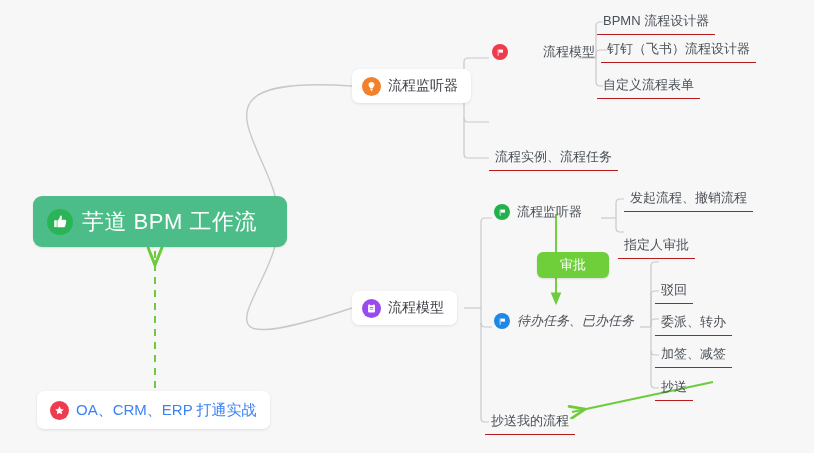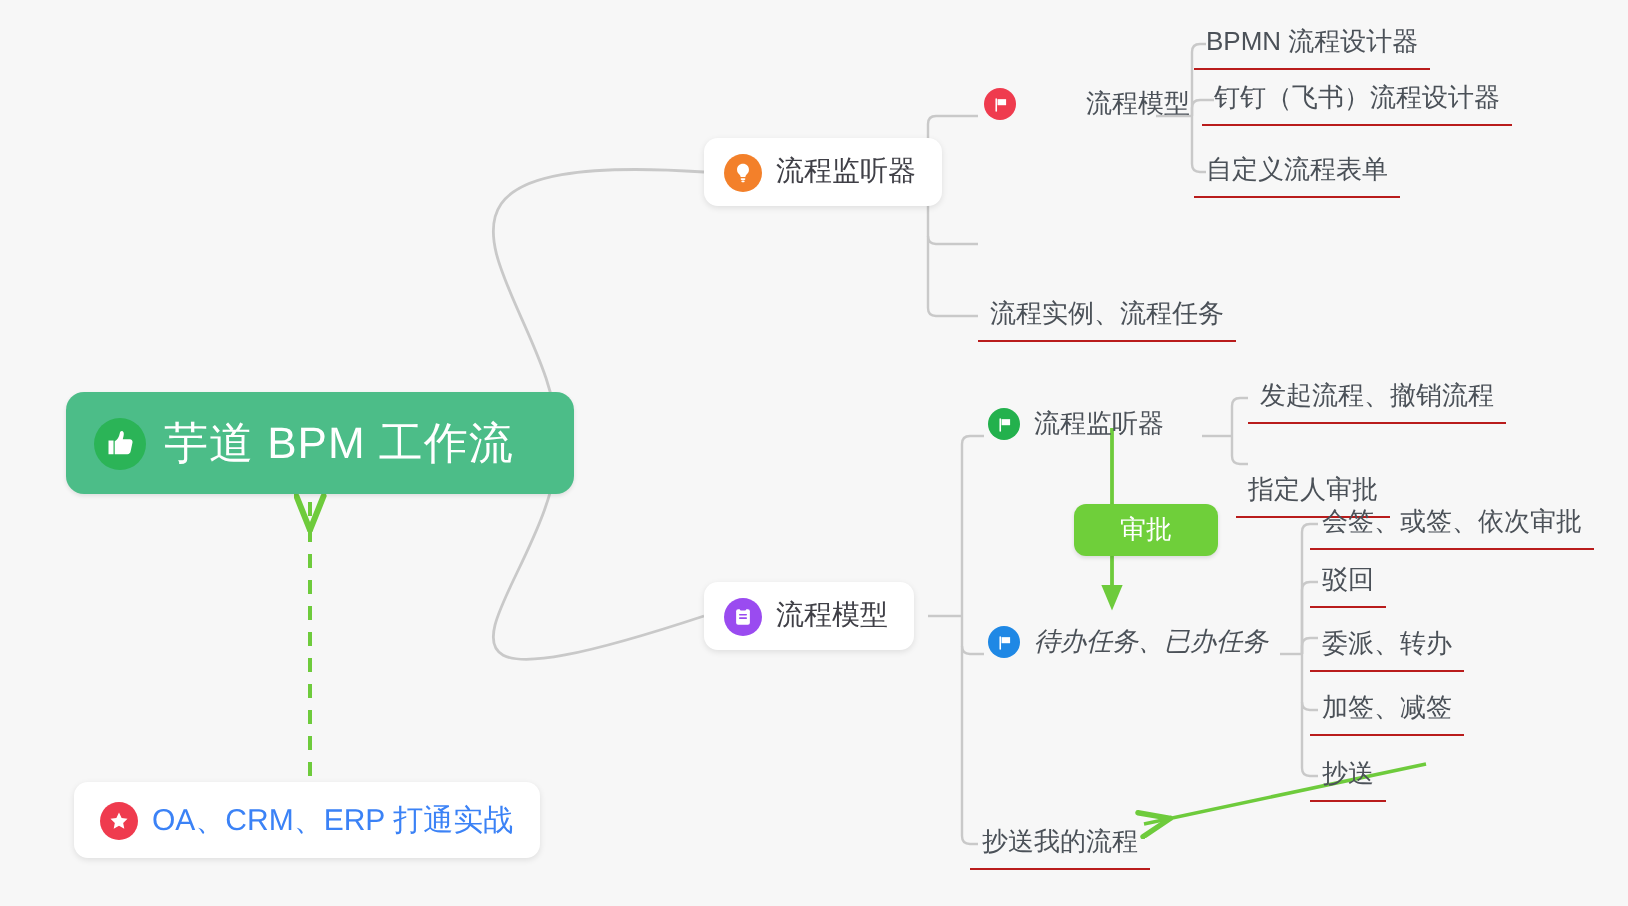--- a/index.html
+++ b/index.html
@@ -246,21 +246,20 @@
   <div class="icon-node" id="node-todo-done">
     <span class="round-icon ri-sm" style="background:#1f88e5;">
       <svg width="9" height="9" viewBox="0 0 24 24" fill="#ffffff" xmlns="http://www.w3.org/2000/svg">
         <rect x="4.6" y="3" width="2.1" height="18" rx="1"></rect>
         <path d="M7.4,4.2 h11.4 v8.1 h-11.4 z"></path>
       </svg>
     </span>
     <span class="icon-node-label">待办任务、已办任务</span>
   </div>
 
-  <div class="leaf-node" style="left:655px; top:252px;">会签、或签、依次审批</div>
   <div class="leaf-node" style="left:655px; top:281px;">驳回</div>
   <div class="leaf-node" style="left:655px; top:313px;">委派、转办</div>
   <div class="leaf-node" style="left:655px; top:345px;">加签、减签</div>
   <div class="leaf-node" style="left:655px; top:378px;">抄送</div>
 
   <div class="leaf-node" style="left:485px; top:412px;">抄送我的流程</div>
 
   <div class="card-node" id="node-oa-crm-erp">
     <span class="round-icon ri-md" style="background:#ef3b4e;">
       <svg width="11" height="11" viewBox="0 0 24 24" fill="#ffffff" xmlns="http://www.w3.org/2000/svg">

